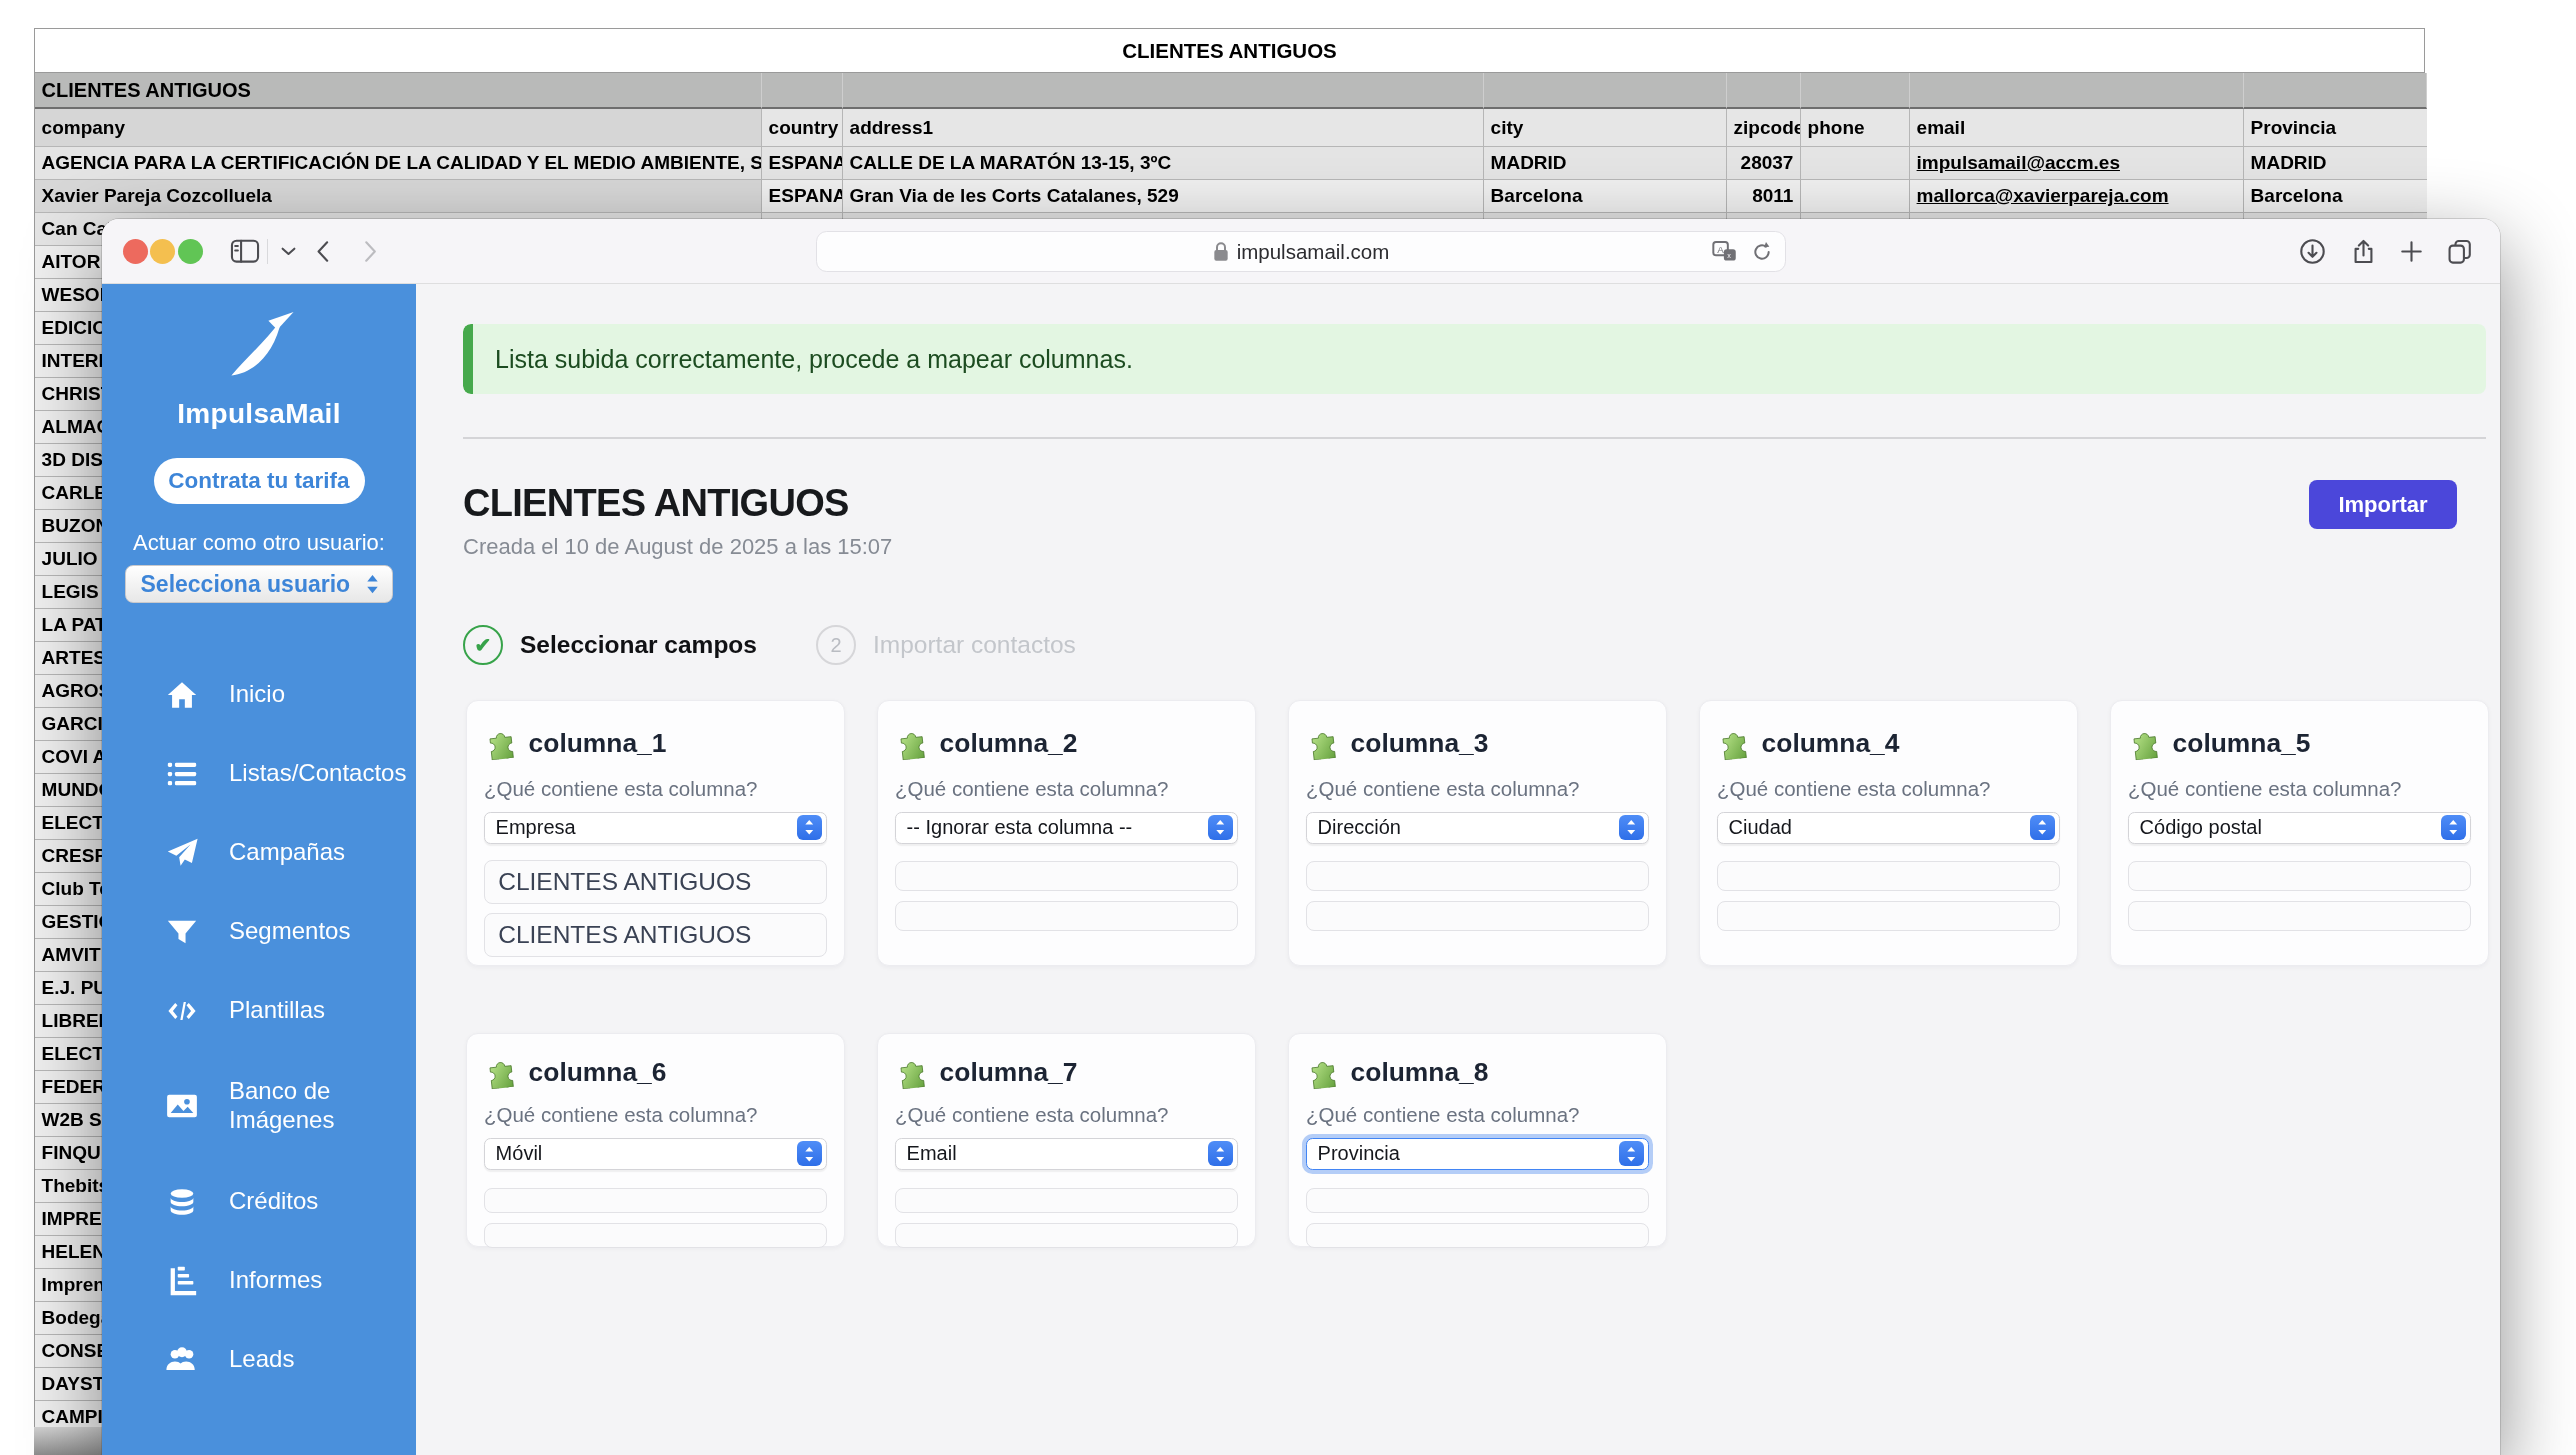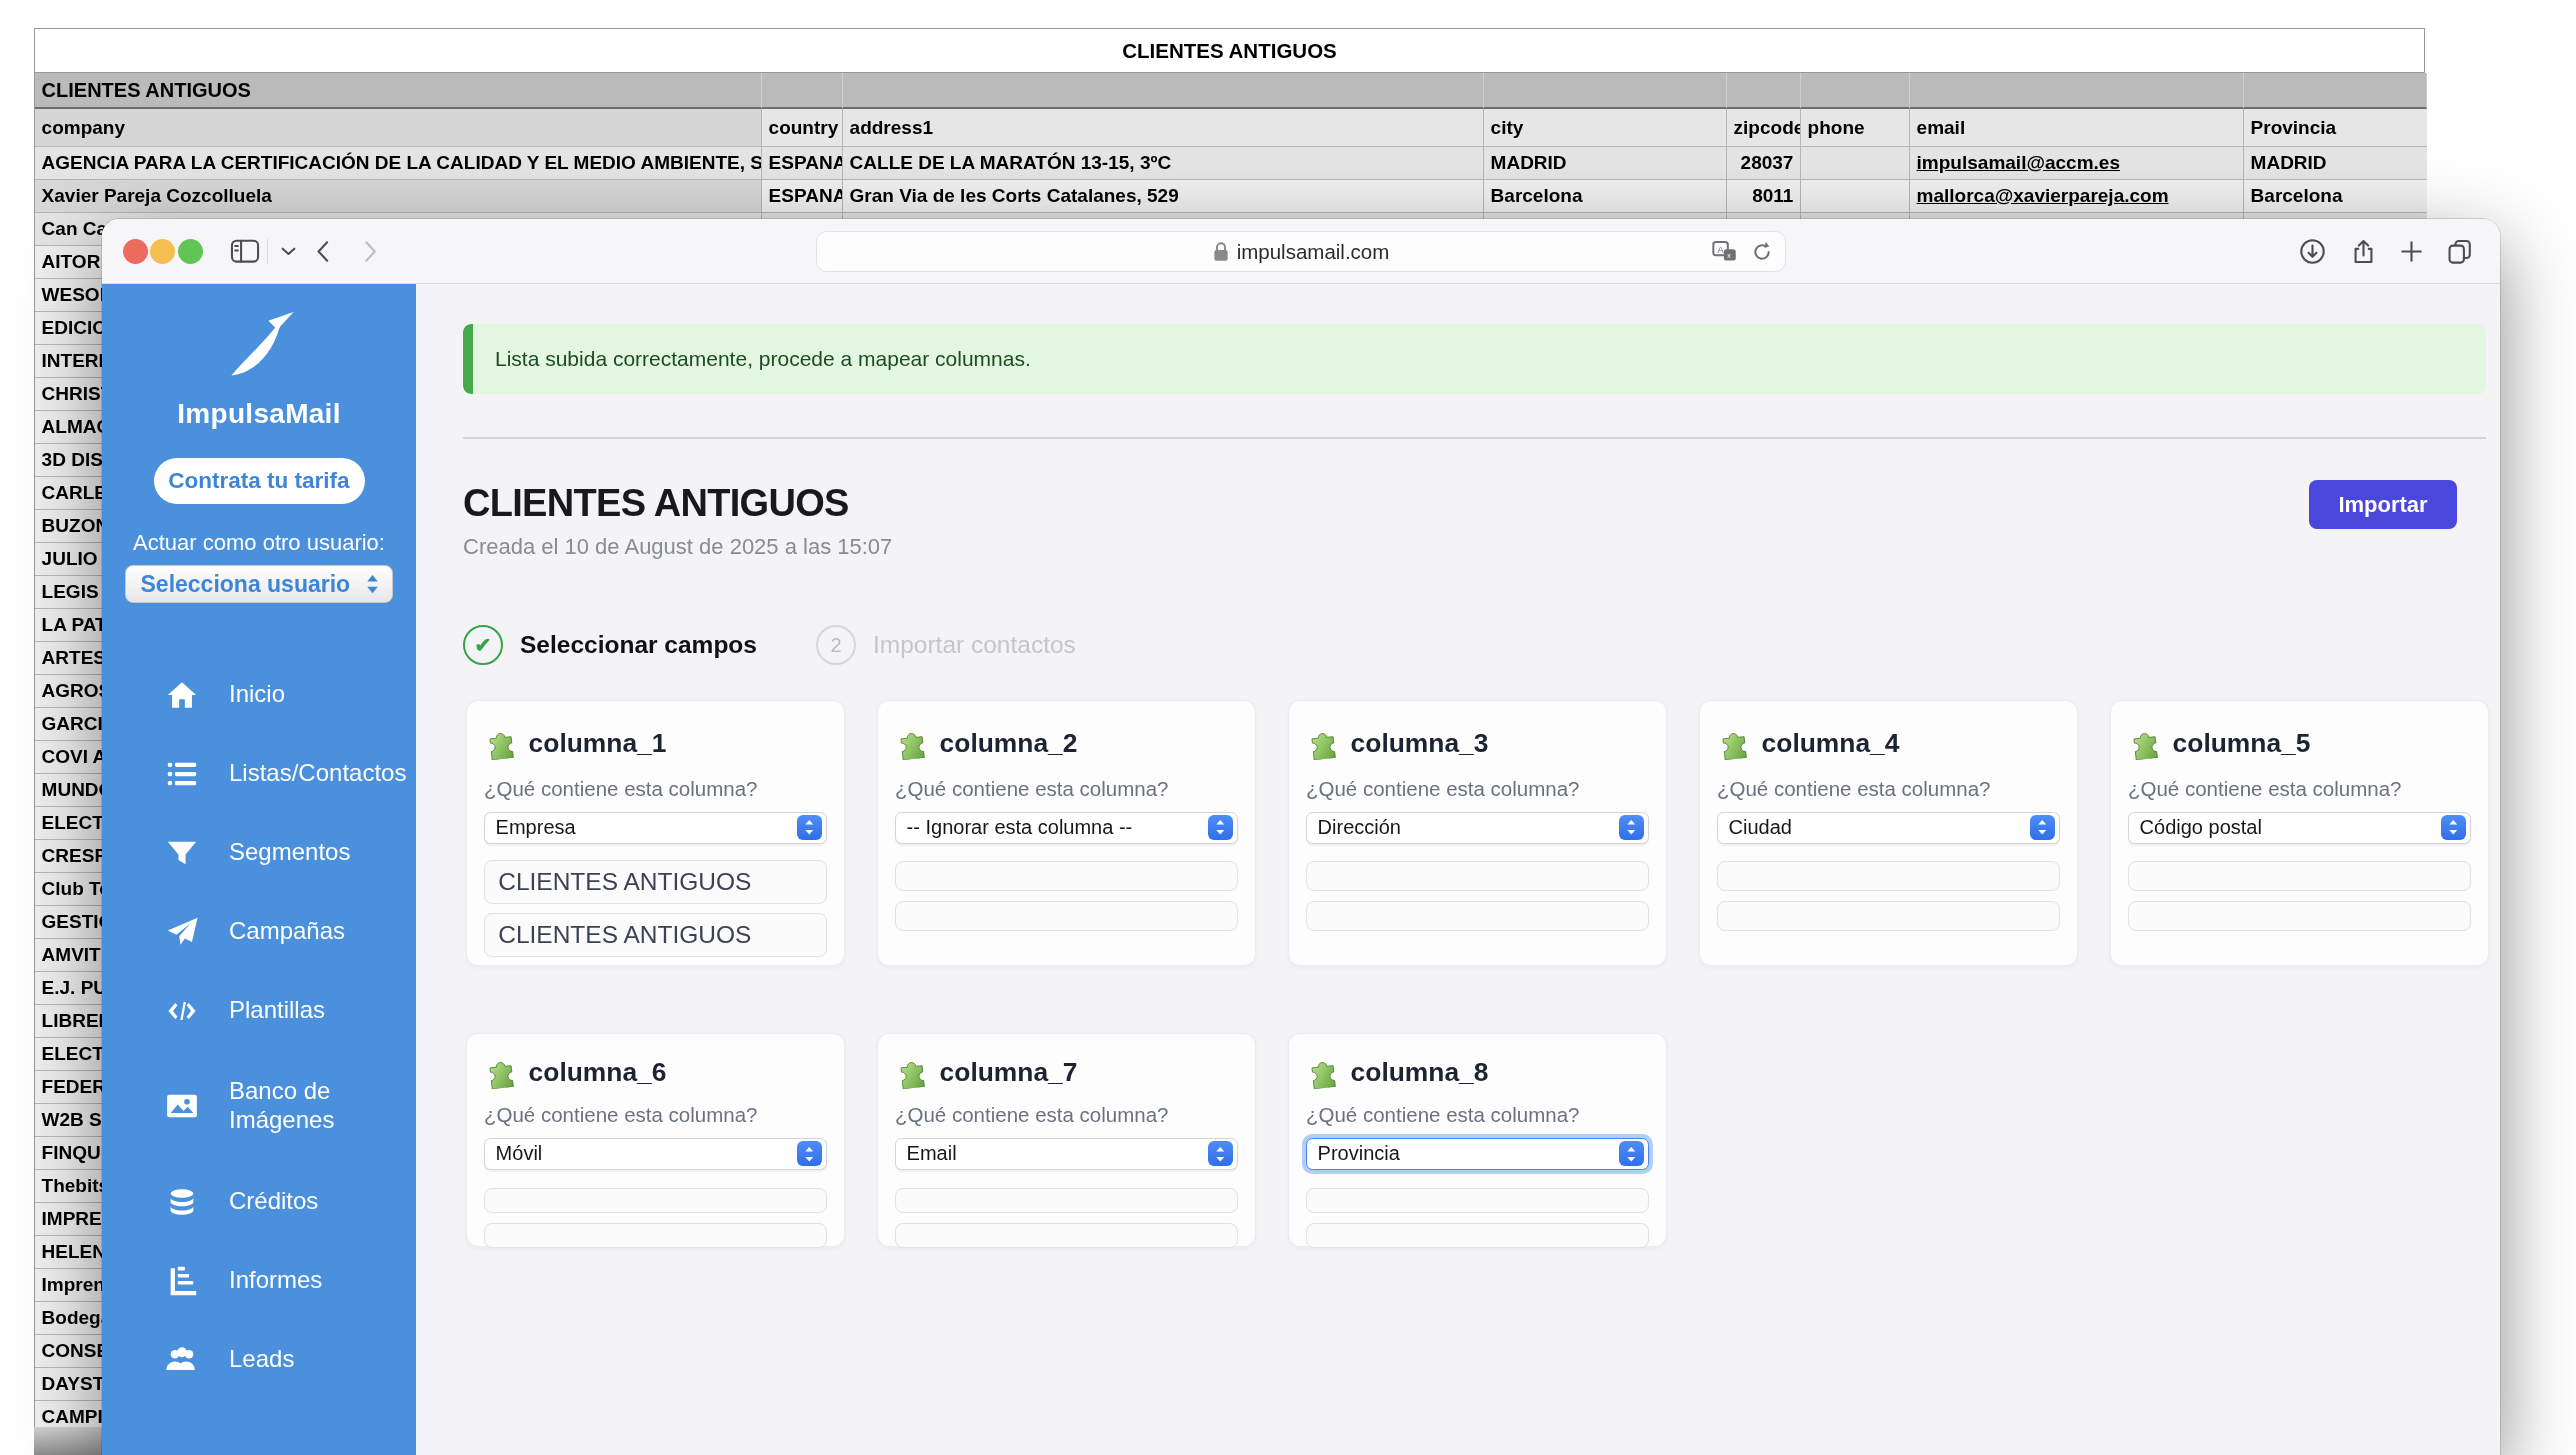--- a/index.html
+++ b/index.html
@@ -75,21 +75,21 @@
   #nav li .nico { flex:none; width:34px; height:34px; display:flex; align-items:center; justify-content:center; }
   #nav li .nico svg { width:34px; height:34px; fill:#fff; }
   #nav li span.lbl { font-size:24px; font-weight:500; line-height:1.2; max-width:198px; }
 
   
   #content { position:relative; flex:1; background:#f4f4f6; }
   #alert { position:absolute; left:47px; top:40px; width:2023px; height:70px;
            background:#e3f6e2; border-radius:8px; overflow:hidden;
            display:flex; align-items:center; }
   #alert .bar { position:absolute; left:0; top:0; width:10px; height:100%; background:#46a94c; border-radius:8px 0 0 8px; }
-  #alert .msg { margin-left:32px; font-size:21px; font-weight:500; color:#1c4c20; }
+  #alert .msg { margin-left:32px; font-size:25px; font-weight:500; color:#1c4c20; }
   #content hr { position:absolute; left:47px; top:153px; width:2023px; border:none;
                 border-top:2px solid #d4d4d7; }
   #page-title { position:absolute; left:47px; top:198px; font-size:38px; font-weight:800;
                 color:#17191c; letter-spacing:-0.7px; }
   #page-subtitle { position:absolute; left:47px; top:250px; font-size:22px; color:#868b94; }
   #import-btn { position:absolute; left:1893px; top:196px; width:148px; height:49px;
                 border:none; border-radius:8px; background:#4b47da; color:#fff;
                 font-family:inherit; font-size:22px; font-weight:600; }
 
   #steps { position:absolute; left:47px; top:341px; display:flex; align-items:center; gap:59px; }
@@ -663,32 +663,32 @@
                   <rect x="14" y="21" width="30" height="6" rx="2"></rect>
                   <rect x="4" y="34" width="6" height="6" rx="2"></rect>
                   <rect x="14" y="34" width="30" height="6" rx="2"></rect>
                 </svg>
               </span>
               <span class="lbl">Listas/Contactos</span>
             </li>
             <li>
               <span class="nico">
                 <svg viewBox="0 0 48 48">
+                  <path d="M46 4 L4 22 L16 28 L36 12 L20 30 L22 42 L28 33 L38 38 Z"></path>
+                </svg>
+              </span>
+              <span class="lbl">Campañas</span>
+            </li>
+            <li>
+              <span class="nico">
+                <svg viewBox="0 0 48 48">
                   <path d="M4 8 H44 L29 26 V40 L19 34 V26 Z"></path>
                 </svg>
               </span>
               <span class="lbl">Segmentos</span>
-            </li>
-            <li>
-              <span class="nico">
-                <svg viewBox="0 0 48 48">
-                  <path d="M46 4 L4 22 L16 28 L36 12 L20 30 L22 42 L28 33 L38 38 Z"></path>
-                </svg>
-              </span>
-              <span class="lbl">Campañas</span>
             </li>
             <li>
               <span class="nico">
                 <svg viewBox="0 0 60 48">
                   <path d="M18 10 L6 24 L18 38 L22 34 L14 24 L22 14 Z"></path>
                   <path d="M42 10 L54 24 L42 38 L38 34 L46 24 L38 14 Z"></path>
                   <path d="M33 8 L27 40 L31 40 L37 8 Z"></path>
                 </svg>
               </span>
               <span class="lbl">Plantillas</span>

